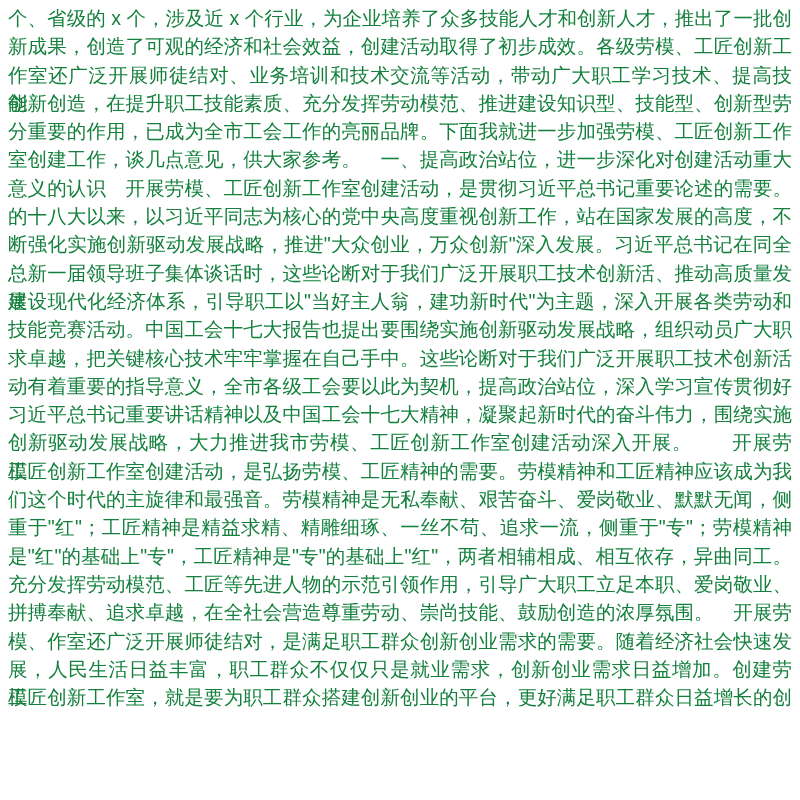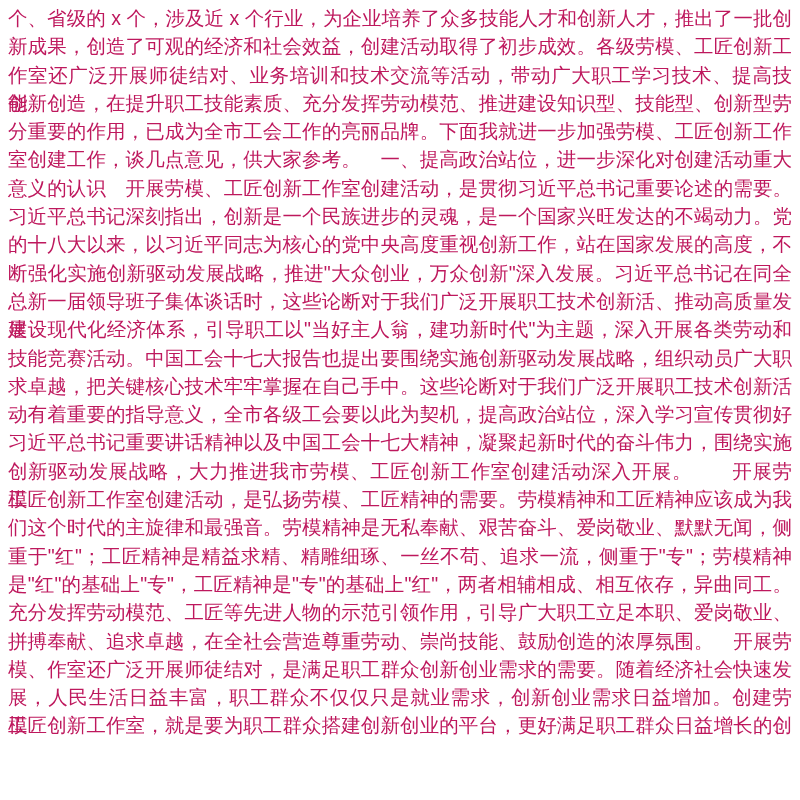--- a/index.html
+++ b/index.html
@@ -11,21 +11,21 @@
     position: relative;
     width: 800px;
     height: 800px;
     box-sizing: border-box;
     padding: 4px 8px 0 8px;
     background: #ffffff;
     overflow: hidden;
     font-family: "Liberation Sans", "DejaVu Sans", sans-serif;
   }
   .line {
-    color: #be185d;
+    color: #15803d;
     font-size: 19.5px;
     font-weight: 500;
     line-height: 28.3px;
     height: 28.3px;
     text-align: justify;
     text-align-last: justify;
     white-space: normal;
     overflow: visible;
   }
   .u-seg {
@@ -37,21 +37,20 @@
 <body>
 
 <div class="page">
   <div class="line">个、省级的 x 个，涉及近 x 个行业，为企业培养了众多技能人才和创新人才，推出了一批创</div>
   <div class="line">新成果，创造了可观的经济和社会效益，创建活动取得了初步成效。各级劳模、工匠创新工</div>
   <div class="line">作室还广泛开展师徒结对、业务培训和技术交流等活动，带动广大职工学习技术、提高技能、</div>
   <div class="line">创新创造，在提升职工技能素质、充分发挥劳动模范、推进建设知识型、技能型、创新型劳</div>
   <div class="line">分重要的作用，已成为全市工会工作的亮丽品牌。下面我就进一步加强劳模、工匠创新工作</div>
   <div class="line">室创建工作，谈几点意见，供大家参考。　一、提高政治站位，进一步深化对创建活动重大</div>
   <div class="line">意义的认识　开展劳模、工匠创新工作室创建活动，是贯彻习近平总书记重要论述的需要。</div>
-  <div class="line">习近平总书记深刻指出，创新是一个民族进步的灵魂，是一个国家兴旺发达的不竭动力。党</div>
   <div class="line">的十八大以来，以习近平同志为核心的党中央高度重视创新工作，站在国家发展的高度，不</div>
   <div class="line">断强化实施创新驱动发展战略，推进"大众创业，万众创新"深入发展。习近平总书记在同全</div>
   <div class="line">总新一届领导班子集体谈话时，这些论断对于我们广泛开展职工技术创新活、推动高质量发展、</div>
   <div class="line">建设现代化经济体系，引导职工以"当好主人翁，建功新时代"为主题，深入开展各类劳动和</div>
   <div class="line">技能竞赛活动。中国工会十七大报告也提出要围绕实施创新驱动发展战略，组织动员广大职</div>
   <div class="line">求卓越，把关键核心技术牢牢掌握在自己手中。这些论断对于我们广泛开展职工技术创新活</div>
   <div class="line">动有着重要的指导意义，全市各级工会要以此为契机，提高政治站位，深入学习宣传贯彻好</div>
   <div class="line">习近平总书记重要讲话精神以及中国工会十七大精神，凝聚起新时代的奋斗伟力，围绕实施</div>
   <div class="line">创新驱动发展战略，大力推进我市劳模、工匠创新工作室创建活动深入开展。　　开展劳模、</div>
   <div class="line">工匠创新工作室创建活动，是弘扬劳模、工匠精神的需要。劳模精神和工匠精神应该成为我</div>

